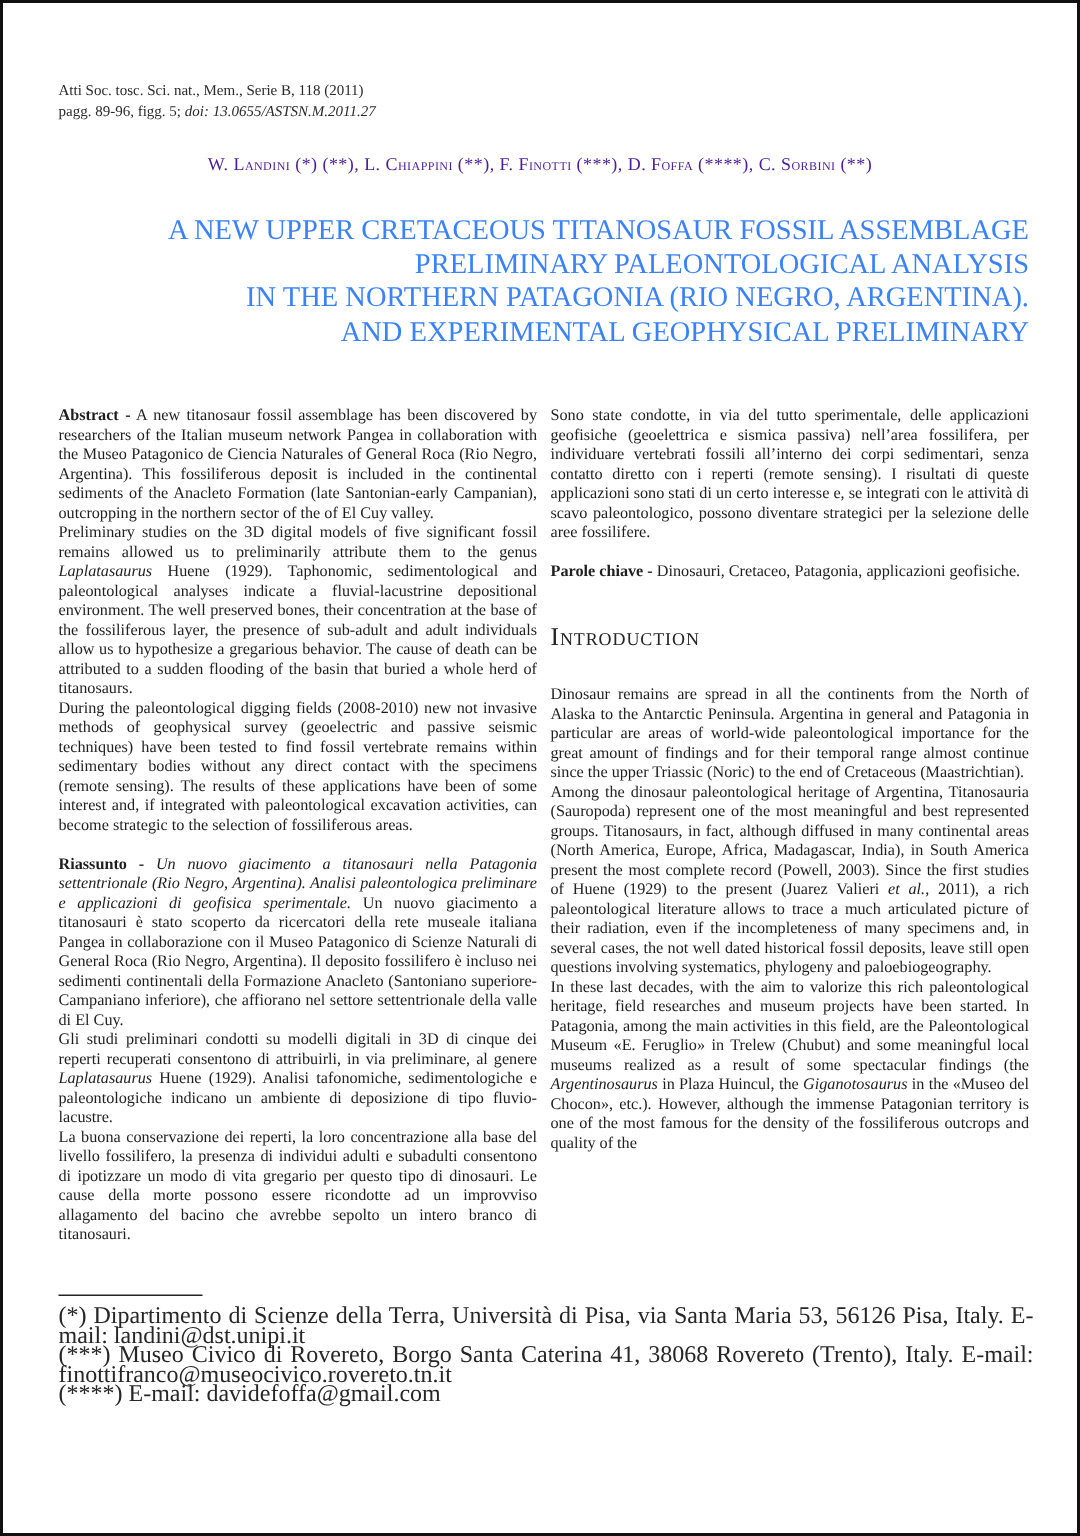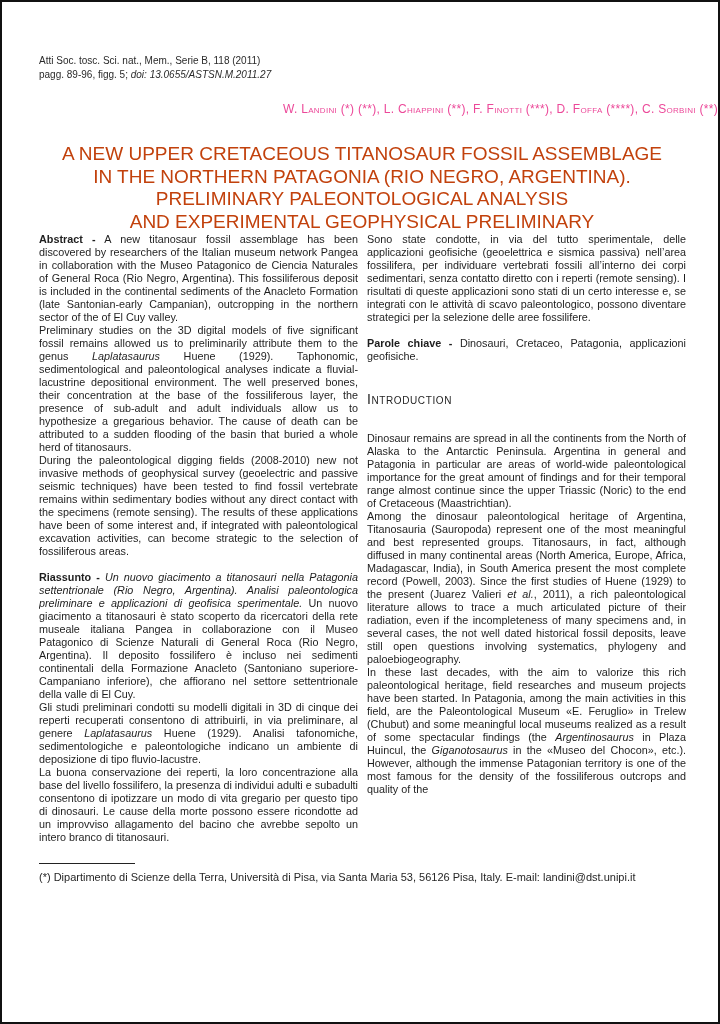--- a/index.html
+++ b/index.html
@@ -8,118 +8,119 @@
     background: #ffffff;
   }
   .page {
     position: relative;
     width: 720px;
     height: 1024px;
     background: #ffffff;
     border: 2px solid #111111;
     box-sizing: border-box;
     overflow: hidden;
-    font-family: Liberation Sans, sans-serif;
+    font-family: Liberation Serif, serif;
     color: #1e1e1e;
   }
   .journal-ref {
     position: absolute;
     left: 37px;
     top: 52px;
     font-size: 10px;
     line-height: 13.5px;
     color: #2a2a2a;
   }
   .authors-line {
     position: absolute;
     left: 0;
     top: 100px;
     width: 100%;
-    text-align: right;
+    text-align: center;
     font-size: 12px;
     font-variant: small-caps;
     letter-spacing: 0.3px;
-    color: #ec4899;
+    color: #4c1d95;
   }
   .article-title {
     position: absolute;
     left: 36px;
     top: 141px;
     width: 648px;
-    text-align: center;
+    text-align: right;
     font-size: 19px;
     line-height: 22.5px;
-    color: #c2410c;
+    color: #3b82f6;
   }
   .columns {
     position: absolute;
     left: 37px;
     top: 231px;
     width: 647px;
     height: 628px;
     display: flex;
     gap: 9px;
     overflow: hidden;
   }
   .col {
     width: 319px;
     font-size: 10.8px;
     line-height: 13px;
     text-align: justify;
     color: #1e1e1e;
+    margin-top: 38px;
   }
   .col p { margin: 0; }
   .kw-block { margin-top: 13px; }
   .riassunto-block { margin-top: 13px; }
   .parole-block { margin-top: 13px; }
   .section-heading {
     margin-top: 30px;
     margin-bottom: 26px;
-    font-size: 14px;
+    font-size: 17px;
     font-variant: small-caps;
     letter-spacing: 0.6px;
     text-align: left;
     color: #242424;
   }
   .intro-text p { margin: 0; }
   .footnote-rule {
     position: absolute;
     left: 37px;
     top: 861px;
     width: 96px;
     border-top: 1.2px solid #222222;
   }
   .footnotes {
     position: absolute;
     left: 37px;
     top: 869px;
     width: 650px;
-    font-size: 11px;
+    font-size: 16px;
     line-height: 13px;
     text-align: justify;
     color: #262626;
   }
   .footnotes div { margin: 0; }
 </style>
 </head>
 <body>
 
 <div class="page">
 
   <div class="journal-ref">
     <div>Atti Soc. tosc. Sci. nat., Mem., Serie B, 118 (2011)</div>
     <div>pagg. 89-96, figg. 5; <i>doi: 13.0655/ASTSN.M.2011.27</i></div>
   </div>
 
   <div class="authors-line">W. Landini (*) (**), L. Chiappini (**), F. Finotti (***), D. Foffa (****), C. Sorbini (**)</div>
 
   <div class="article-title">
     <div>A NEW UPPER CRETACEOUS TITANOSAUR FOSSIL ASSEMBLAGE</div>
+    <div>PRELIMINARY PALEONTOLOGICAL ANALYSIS</div>
     <div>IN THE NORTHERN PATAGONIA (RIO NEGRO, ARGENTINA).</div>
-    <div>PRELIMINARY PALEONTOLOGICAL ANALYSIS</div>
     <div>AND EXPERIMENTAL GEOPHYSICAL PRELIMINARY</div>
   </div>
 
   <div class="columns">
 
     <div class="col">
       <div>
         <p><b>Abstract -</b> A new titanosaur fossil assemblage has been discovered by researchers of the Italian museum network Pangea in collaboration with the Museo Patagonico de Ciencia Naturales of General Roca (Rio Negro, Argentina). This fossiliferous deposit is included in the continental sediments of the Anacleto Formation (late Santonian-early Campanian), outcropping in the northern sector of the of El Cuy valley.</p>
         <p>Preliminary studies on the 3D digital models of five significant fossil remains allowed us to preliminarily attribute them to the genus <i>Laplatasaurus</i> Huene (1929). Taphonomic, sedimentological and paleontological analyses indicate a fluvial-lacustrine depositional environment. The well preserved bones, their concentration at the base of the fossiliferous layer, the presence of sub-adult and adult individuals allow us to hypothesize a gregarious behavior. The cause of death can be attributed to a sudden flooding of the basin that buried a whole herd of titanosaurs.</p>
         <p>During the paleontological digging fields (2008-2010) new not invasive methods of geophysical survey (geoelectric and passive seismic techniques) have been tested to find fossil vertebrate remains within sedimentary bodies without any direct contact with the specimens (remote sensing). The results of these applications have been of some interest and, if integrated with paleontological excavation activities, can become strategic to the selection of fossiliferous areas.</p>
@@ -143,15 +144,17 @@
         <p>In these last decades, with the aim to valorize this rich paleontological heritage, field researches and museum projects have been started. In Patagonia, among the main activities in this field, are the Paleontological Museum «E. Feruglio» in Trelew (Chubut) and some meaningful local museums realized as a result of some spectacular findings (the <i>Argentinosaurus</i> in Plaza Huincul, the <i>Giganotosaurus</i> in the «Museo del Chocon», etc.). However, although the immense Patagonian territory is one of the most famous for the density of the fossiliferous outcrops and quality of the</p>
       </div>
     </div>
 
   </div>
 
   <div class="footnote-rule"></div>
 
   <div class="footnotes">
     <div>(*) Dipartimento di Scienze della Terra, Università di Pisa, via Santa Maria 53, 56126 Pisa, Italy. E-mail: landini@dst.unipi.it</div>
+    <div>(***) Museo Civico di Rovereto, Borgo Santa Caterina 41, 38068 Rovereto (Trento), Italy. E-mail: finottifranco@museocivico.rovereto.tn.it</div>
+    <div>(****) E-mail: davidefoffa@gmail.com</div>
   </div>
 
 </div>
 
 </body></html>

